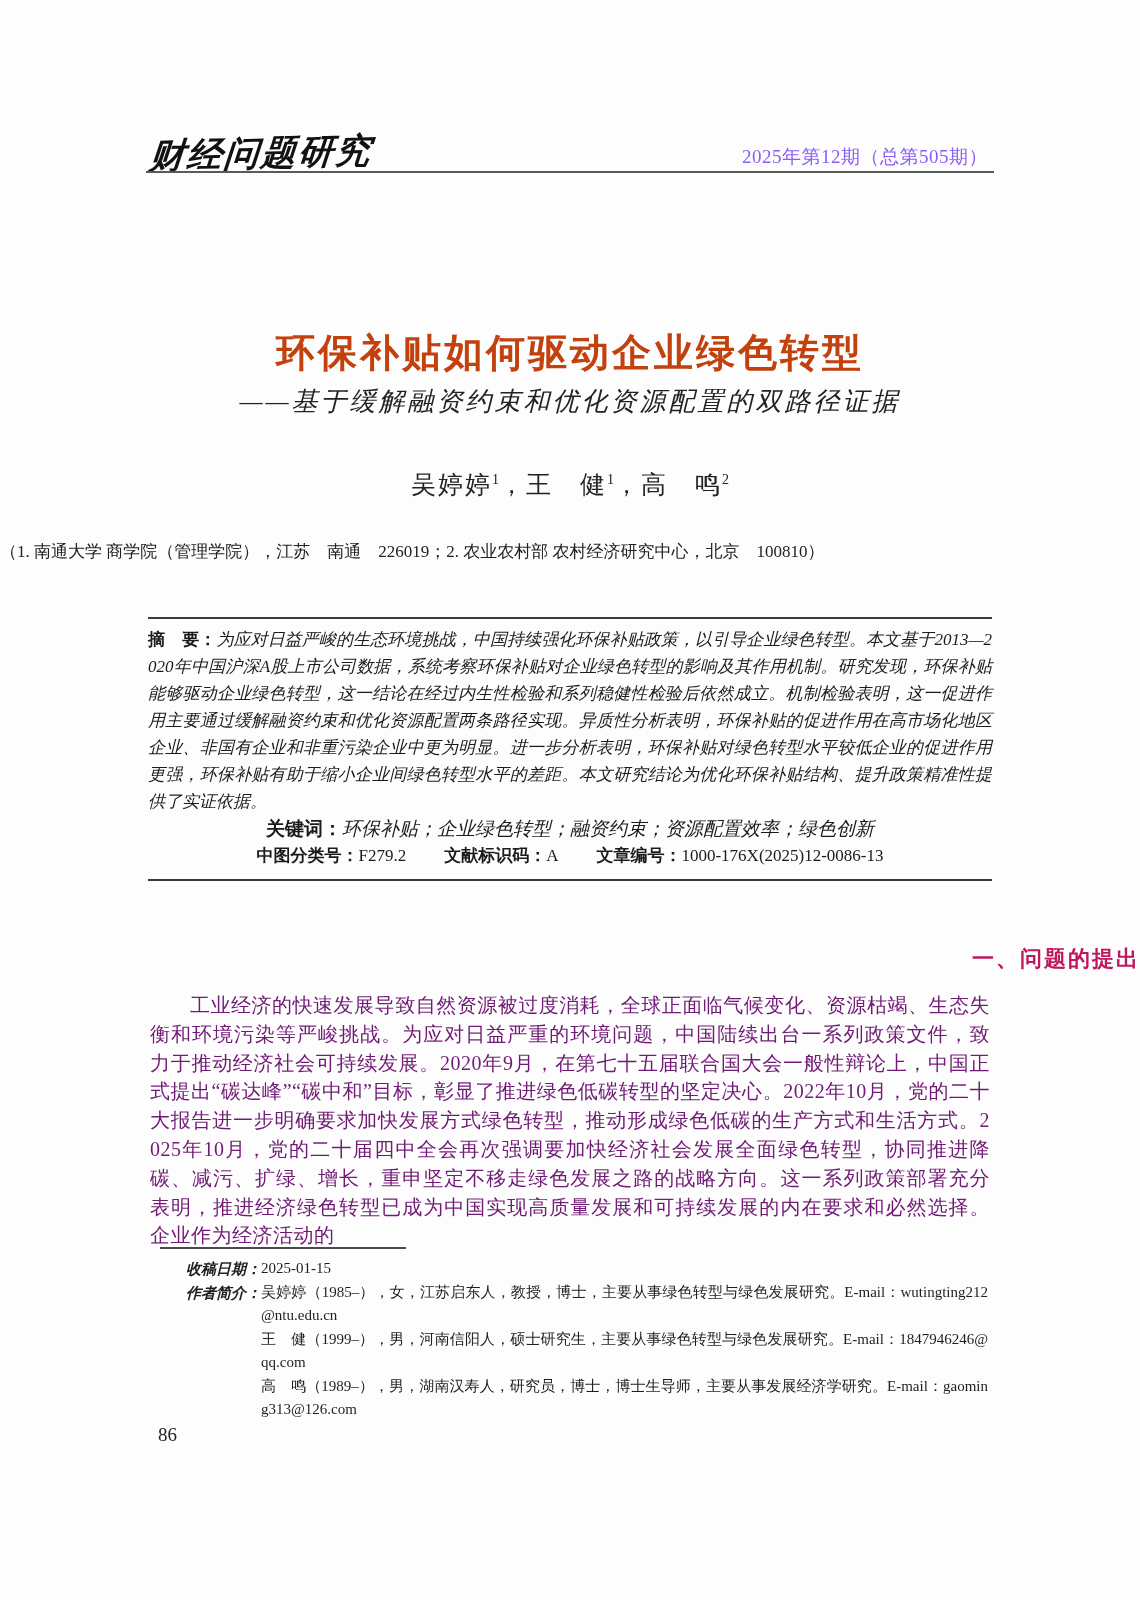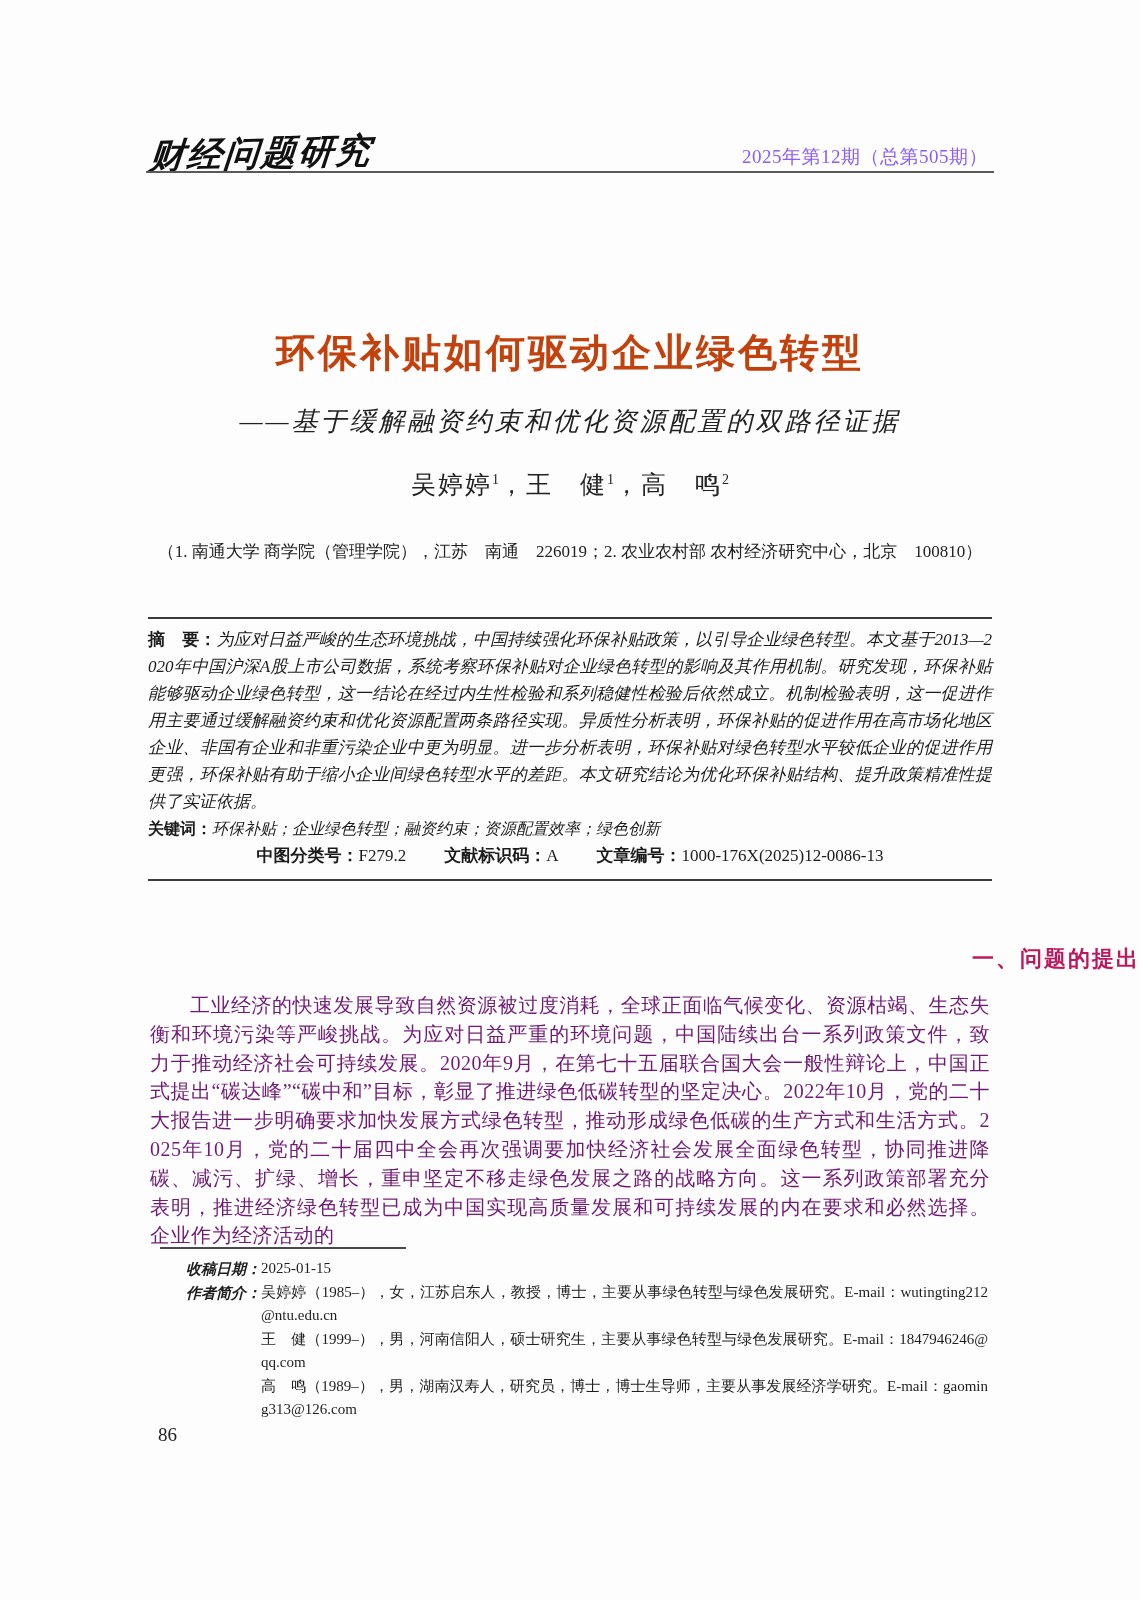--- a/index.html
+++ b/index.html
@@ -46,40 +46,39 @@
     left: 0; top: 326px; width: 100%;
     text-align: center;
     font-family: "Liberation Sans", "DejaVu Sans", sans-serif;
     font-size: 39px;
     font-weight: bold;
     letter-spacing: 3px;
     color: #c2410c;
   }
   .article-subtitle {
     position: absolute;
-    left: 0; top: 404px; width: 100%;
+    left: 0; top: 384px; width: 100%;
     text-align: center;
     font-size: 26px;
     font-style: italic;
     letter-spacing: 3px;
     color: #222;
   }
   .authors-line {
     position: absolute;
     left: 0; top: 468px; width: 100%;
     text-align: center;
     font-size: 25px;
     letter-spacing: 2px;
     color: #222;
   }
   .authors-line sup { font-size: 14px; letter-spacing: 0; }
   .affiliation-line {
     position: absolute;
     left: 0; top: 540px; width: 100%;
-    text-align: center;
     font-size: 17px;
     color: #222;
   }
 
   
   .abstract-block {
     position: absolute;
     left: 148px; right: 148px; top: 617px;
     border-top: 2px solid #3a3a3a;
     border-bottom: 2px solid #3a3a3a;
@@ -92,21 +91,21 @@
     word-break: break-all;
   }
   .abstract-para .lbl,
   .kw-line .lbl,
   .meta-line .lbl {
     font-family: "Liberation Sans", "DejaVu Sans", sans-serif;
     font-weight: bold;
     font-style: normal;
   }
   .abstract-para .kai, .kw-line .kai { font-style: italic; }
-  .kw-line { font-size: 16px; line-height: 27px; }
+  .kw-line { font-size: 19px; line-height: 27px; text-align: center; }
   .meta-line { font-size: 17px; line-height: 27px; text-align: center; }
   .meta-line .pair { margin-right: 38px; }
   .meta-line .pair:last-child { margin-right: 0; }
 
   
   .section-heading {
     position: absolute;
     left: 0; top: 944px; width: 100%;
     text-align: right;
     font-family: "Liberation Sans", "DejaVu Sans", sans-serif;

